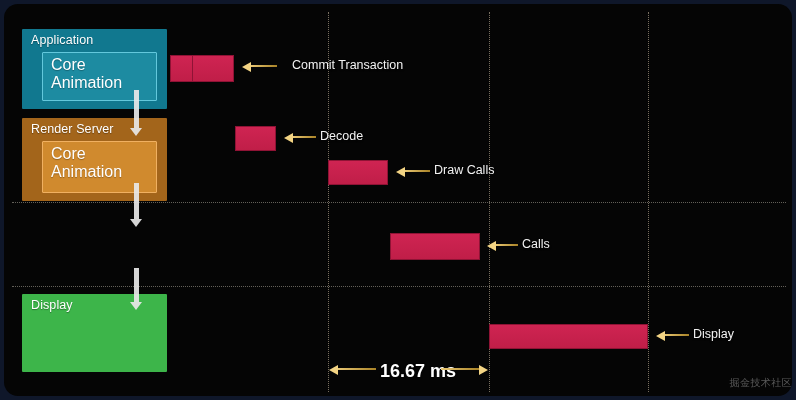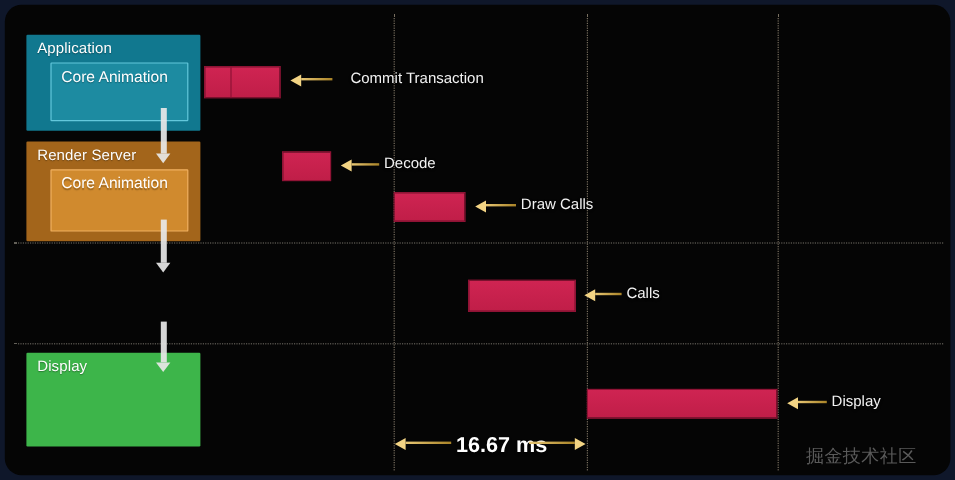--- a/index.html
+++ b/index.html
@@ -68,21 +68,21 @@
     right: 10px;
     top: 23px;
     bottom: 8px;
     border: 1px solid rgba(255,255,255,.55);
     border-radius: 1px;
   }
   .inner-label {
     position: absolute;
     left: 8px;
     top: 3px;
-    font-size: 13px;
+    font-size: 16px;
     color: #ffffff;
     text-shadow: 0 1px 1px rgba(0,0,0,.3);
   }
 
   #stage-application { top: 25px; height: 80px; background: #11788f; }
   #stage-application .inner-box { background: #1d8ba1; border-color: #63c8dc; }
   #stage-render-server { top: 114px; height: 83px; background: #a3651b; }
   #stage-render-server .inner-box { background: #d08a2e; border-color: #f0b061; }
   #stage-gpu { top: 206px; height: 78px; background: #2e2e2e; }
   #stage-display { top: 290px; height: 78px; background: #3db54a; }
@@ -152,23 +152,23 @@
     font-size: 18px;
     color: #ffffff;
     font-weight: bold;
     white-space: nowrap;
     text-shadow: 0 1px 2px rgba(0,0,0,.6);
   }
 
   
   #watermark {
     position: absolute;
-    right: 28px;
+    right: 0;
     bottom: 6px;
-    font-size: 15px;
+    font-size: 10px;
     color: #5a5a5a;
     letter-spacing: .4px;
     white-space: nowrap;
   }
 </style>
 </head>
 <body>
 
 <div id="page">
   <div id="canvas">

